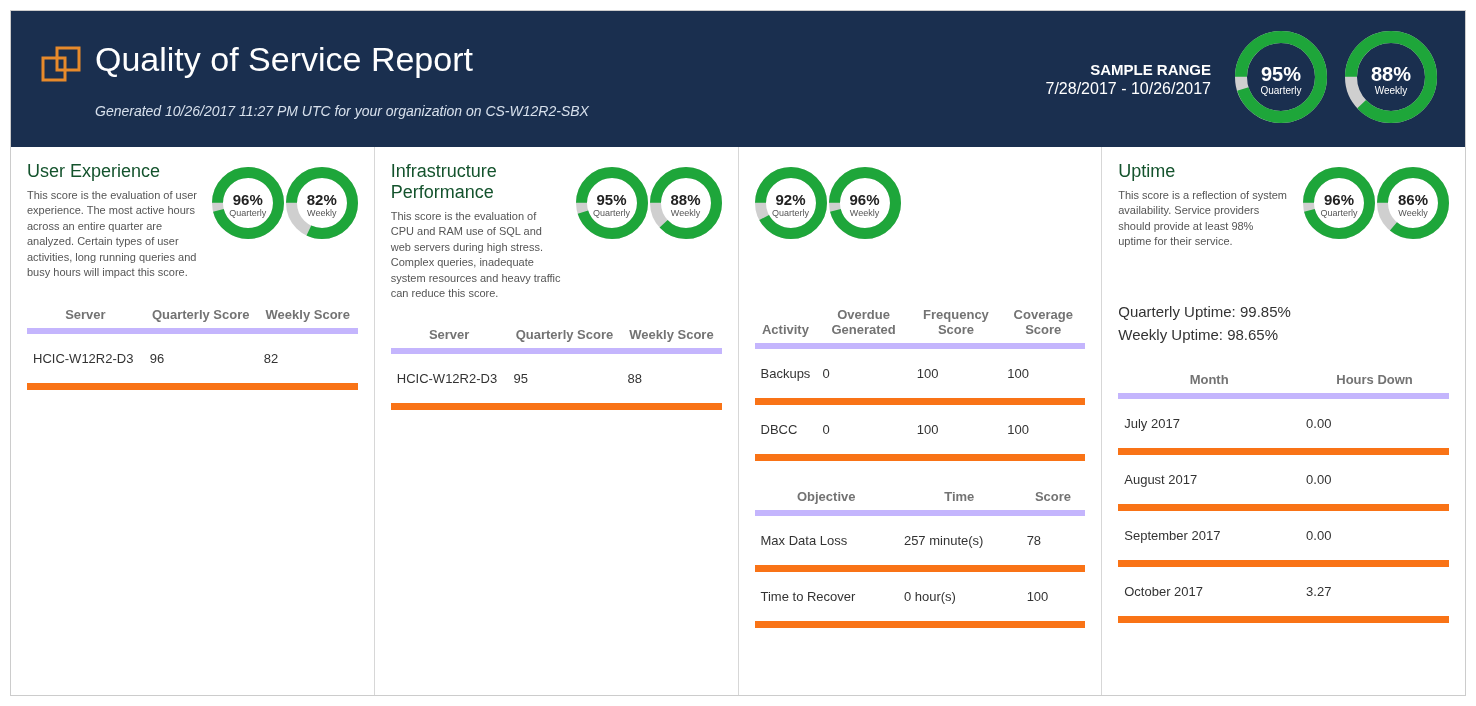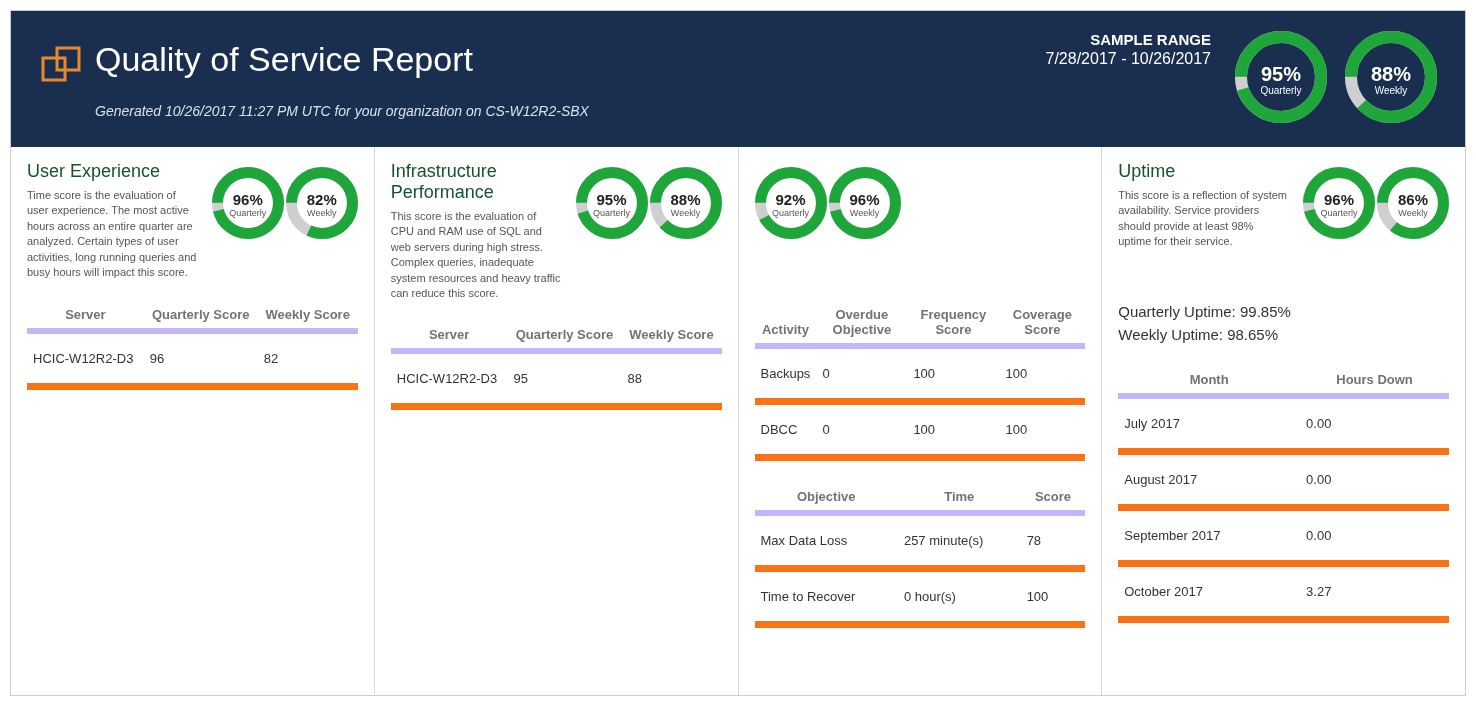--- a/index.html
+++ b/index.html
@@ -43,20 +43,21 @@
   }
   .header-sub {
     font-size: 14px;
     font-style: italic;
     color: #d7e0ec;
     margin-top: 24px;
   }
   .header-right {
     margin-left: auto;
     display: flex;
+    align-items: center;
     gap: 18px;
   }
   .sample-range {
     text-align: right;
     margin-right: 6px;
   }
   .sample-range-label {
     font-size: 15px;
     font-weight: 700;
     color: #fff;
@@ -197,21 +198,21 @@
       </div>
     </div>
   </div>
 
   <div class="body">
 
     <div class="section">
       <div class="section-top">
         <div class="section-text">
           <div class="section-title">User Experience</div>
-          <div class="section-desc">Time score is the evaluation of user experience. The most active hours across an entire quarter are analyzed. Certain types of user activities, long running queries and busy hours will impact this score.</div>
+          <div class="section-desc">This score is the evaluation of user experience. The most active hours across an entire quarter are analyzed. Certain types of user activities, long running queries and busy hours will impact this score.</div>
         </div>
         <div class="section-donuts">
           <div class="donut-wrap">
             <svg class="donut" width="72" height="72" viewBox="0 0 72 72">
     <circle cx="36" cy="36" r="30.5" fill="#fff" stroke="#cfcfcf" stroke-width="11"></circle>
     <circle cx="36" cy="36" r="30.5" fill="none" stroke="#1ea63a" stroke-width="11" stroke-dasharray="183.97166579421827 7.665486074759116" stroke-dashoffset="47.909287967244346" transform="rotate(-90 36 36)" stroke-linecap="butt"></circle>
   </svg>
             <div class="donut-label">
                 <div class="donut-pct">96%</div>
                 <div class="donut-period">Quarterly</div>
@@ -321,21 +322,21 @@
                 <div class="donut-period">Weekly</div>
               </div>
           </div>
         </div>
       </div>
       <div class="table-block">
         <table>
           <thead>
               <tr>
             <th>Activity</th>
-            <th>Overdue Objective</th>
+            <th>Overdue Generated</th>
             <th>Frequency Score</th>
             <th>Coverage Score</th>
           </tr>
             </thead>
           <tbody>
             <tr>
               <td>Backups</td>
               <td>0</td>
               <td>100</td>
               <td>100</td>

